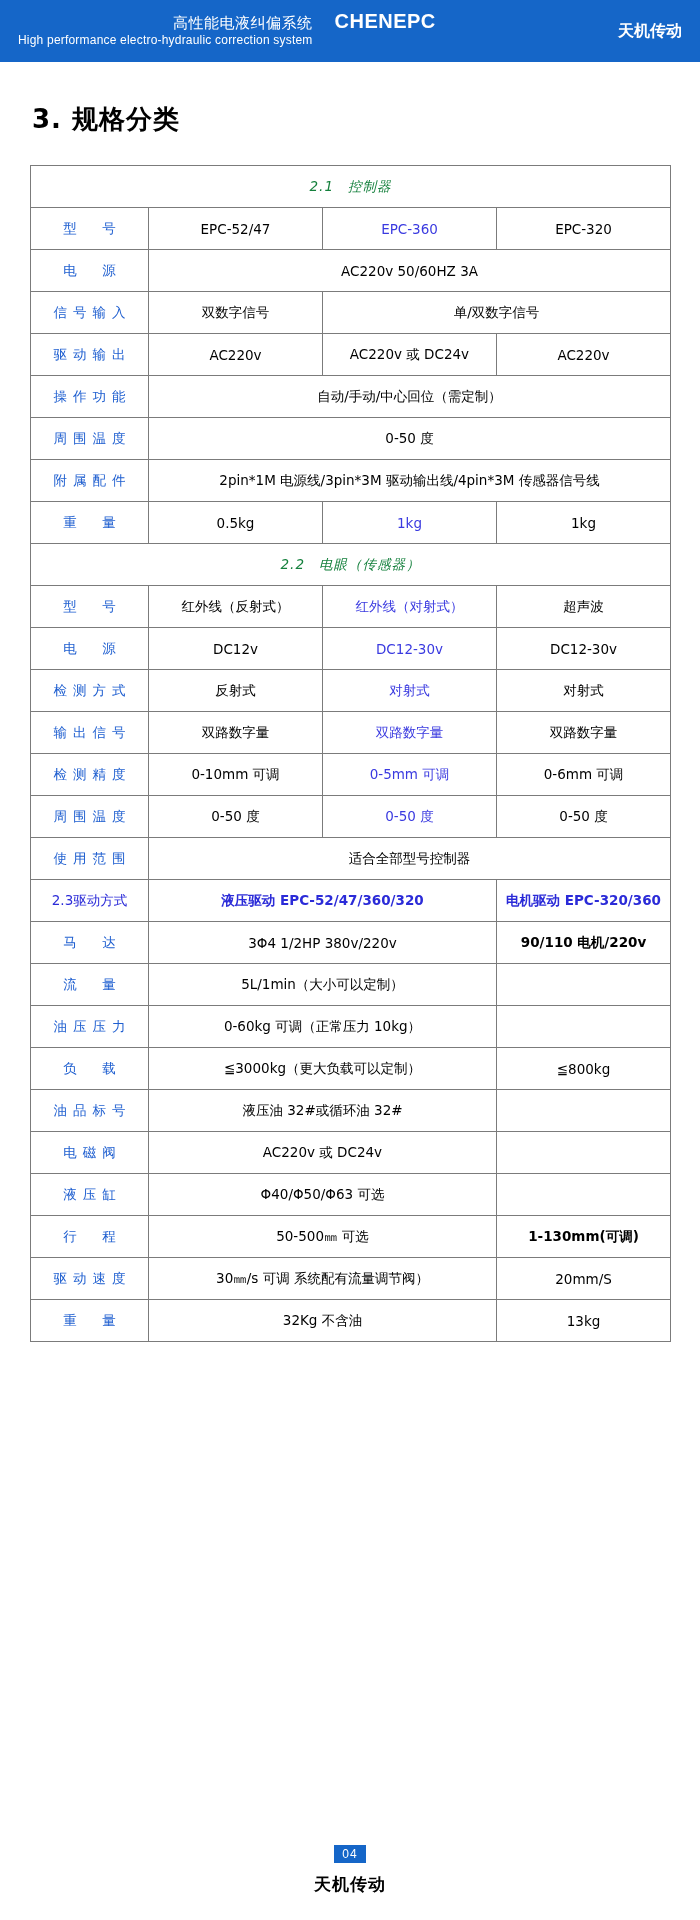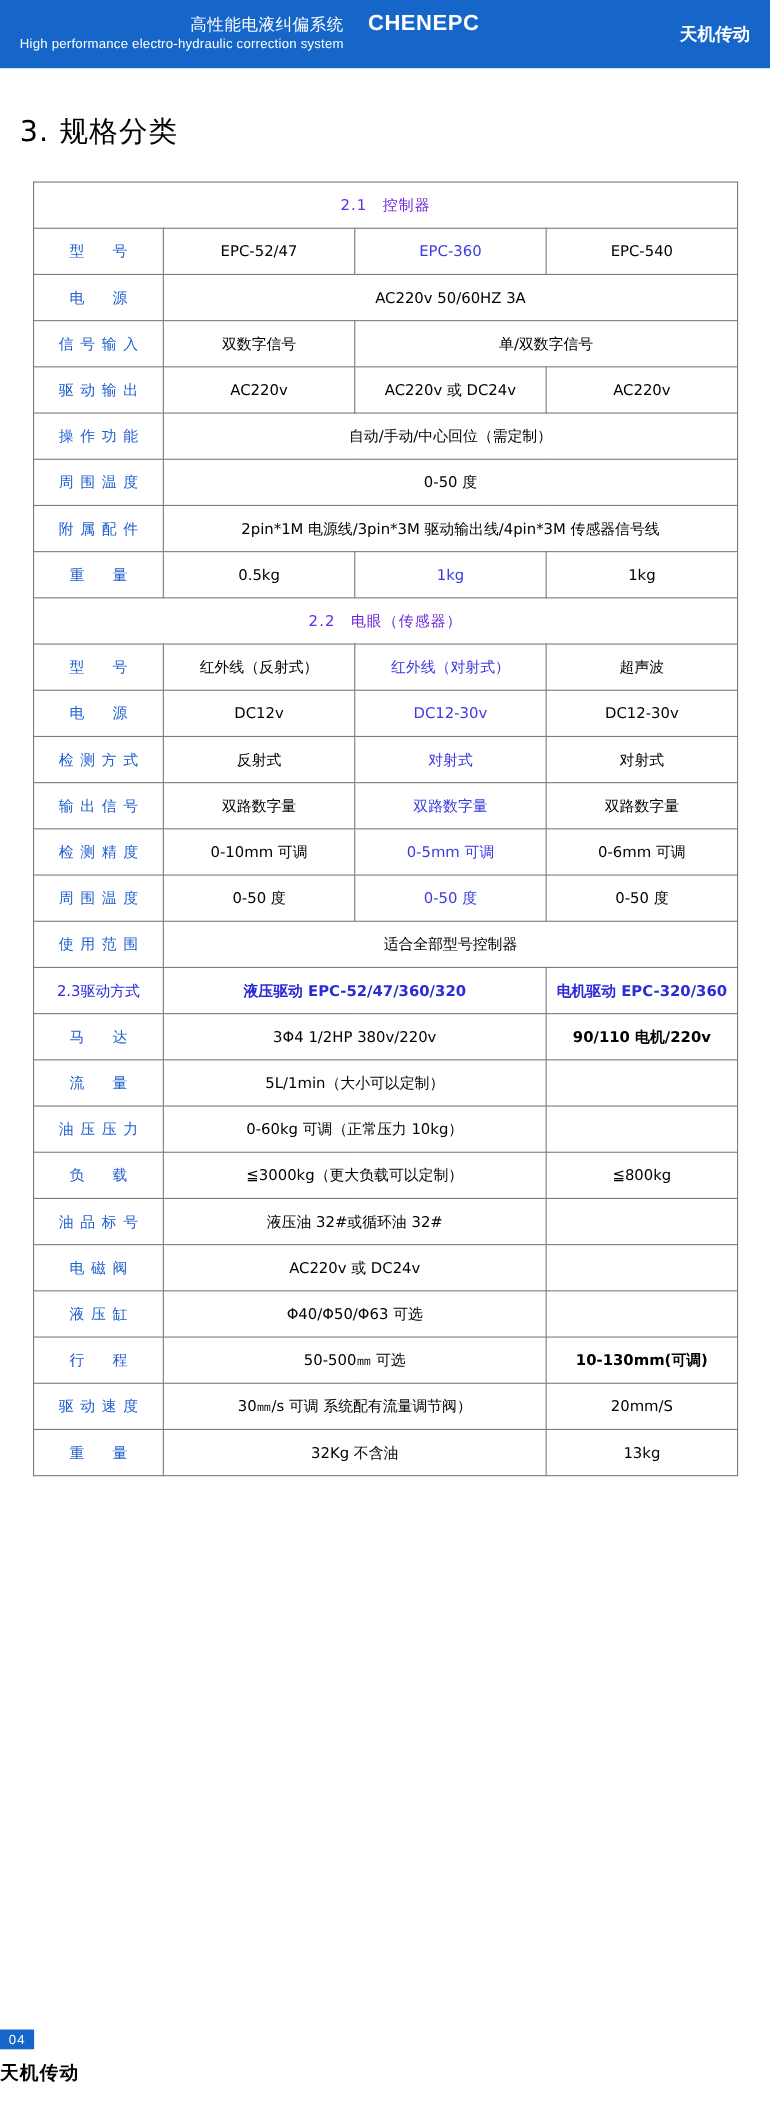--- a/index.html
+++ b/index.html
@@ -52,23 +52,24 @@
   .header-right {
     margin-left: auto;
     font-size: 16px;
     font-weight: bold;
     align-self: center;
   }
 
   
   .section-title {
     font-size: 26px;
-    margin: 40px 0 0 18px;
+    margin: 40px 0 0 32px;
     letter-spacing: 1px;
     font-family: "DejaVu Sans", sans-serif;
+    font-weight: bold;
   }
 
   
   .table-wrap {
     margin: 28px 30px 0 30px;
   }
   table.spec {
     width: 640px;
     border-collapse: collapse;
     table-layout: fixed;
@@ -89,23 +90,24 @@
     width: 118px;
     font-size: 14px;
   }
   td.label.tight {
     letter-spacing: 0px;
     text-indent: 0px;
   }
   td.groupcell {
     text-align: left;
     padding-left: 16px;
-    color: #6d28d9;
+    color: #15803d;
     font-size: 14px;
     letter-spacing: 1px;
+    font-style: italic;
   }
   td.groupcell .gnum {
     margin-right: 14px;
   }
   td.blue {
     color: #3a3ae0;
   }
   td.blue2 {
     color: #2b2bd8;
   }
@@ -115,20 +117,21 @@
   td.tall {
     height: 56px;
   }
 
   
   .footer {
     position: absolute;
     left: 0;
     right: 0;
     bottom: 24px;
+    text-align: center;
   }
   .page-badge {
     display: inline-block;
     background: #1566c8;
     color: #fff;
     font-size: 12px;
     padding: 2px 8px;
     letter-spacing: 1px;
   }
   .footer-brand {
@@ -166,21 +169,21 @@
         <tr>
     <td class="groupcell" colspan="4">
       <span class="gnum">2.1</span><span>控制器</span>
     </td>
   </tr>
 
   <tr>
     <td class="label">型　号</td>
     <td>EPC-52/47</td>
     <td class="blue">EPC-360</td>
-    <td>EPC-540</td>
+    <td>EPC-320</td>
   </tr>
 
   <tr>
     <td class="label">电　源</td>
     <td colspan="3">AC220v  50/60HZ  3A</td>
   </tr>
 
   <tr>
     <td class="label">信号输入</td>
     <td>双数字信号</td>
@@ -302,21 +305,21 @@
     <td></td>
   </tr>
   <tr>
     <td class="label">液压缸</td>
     <td colspan="2">Φ40/Φ50/Φ63 可选</td>
     <td></td>
   </tr>
   <tr>
     <td class="label">行　程</td>
     <td colspan="2">50-500㎜ 可选</td>
-    <td class="bold">10-130mm(可调)</td>
+    <td class="bold">1-130mm(可调)</td>
   </tr>
   <tr>
     <td class="label tall">驱动速度</td>
     <td colspan="2" class="tall">30㎜/s 可调 系统配有流量调节阀）</td>
     <td class="tall">20mm/S</td>
   </tr>
   <tr>
     <td class="label">重　量</td>
     <td colspan="2">32Kg 不含油</td>
     <td>13kg</td>

